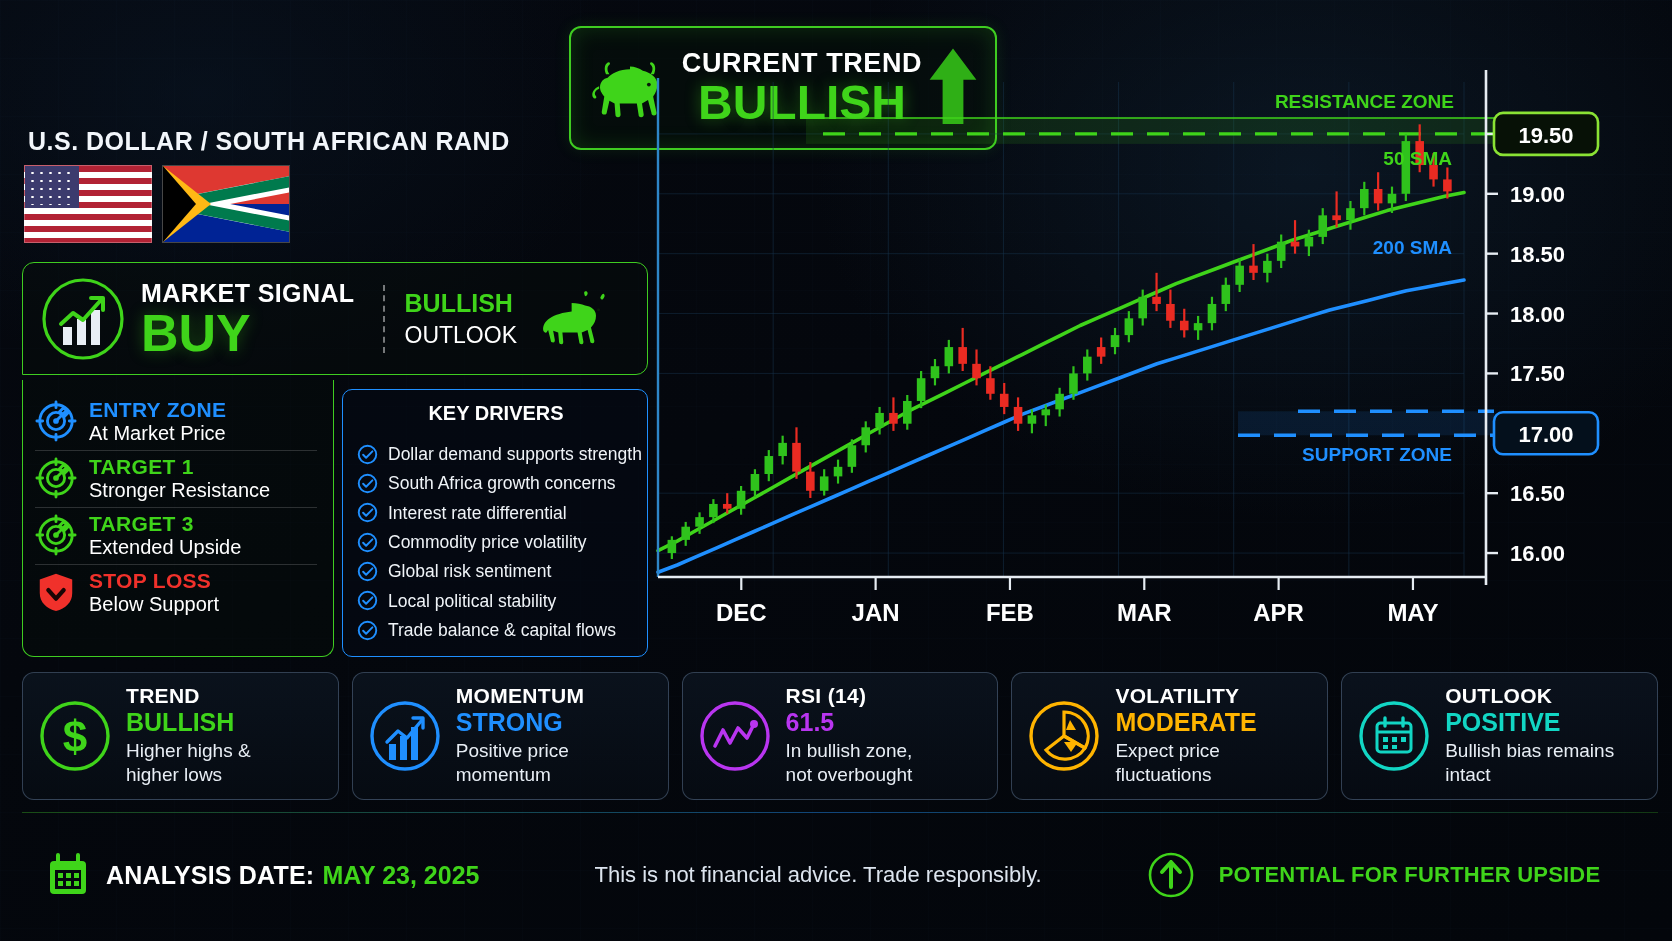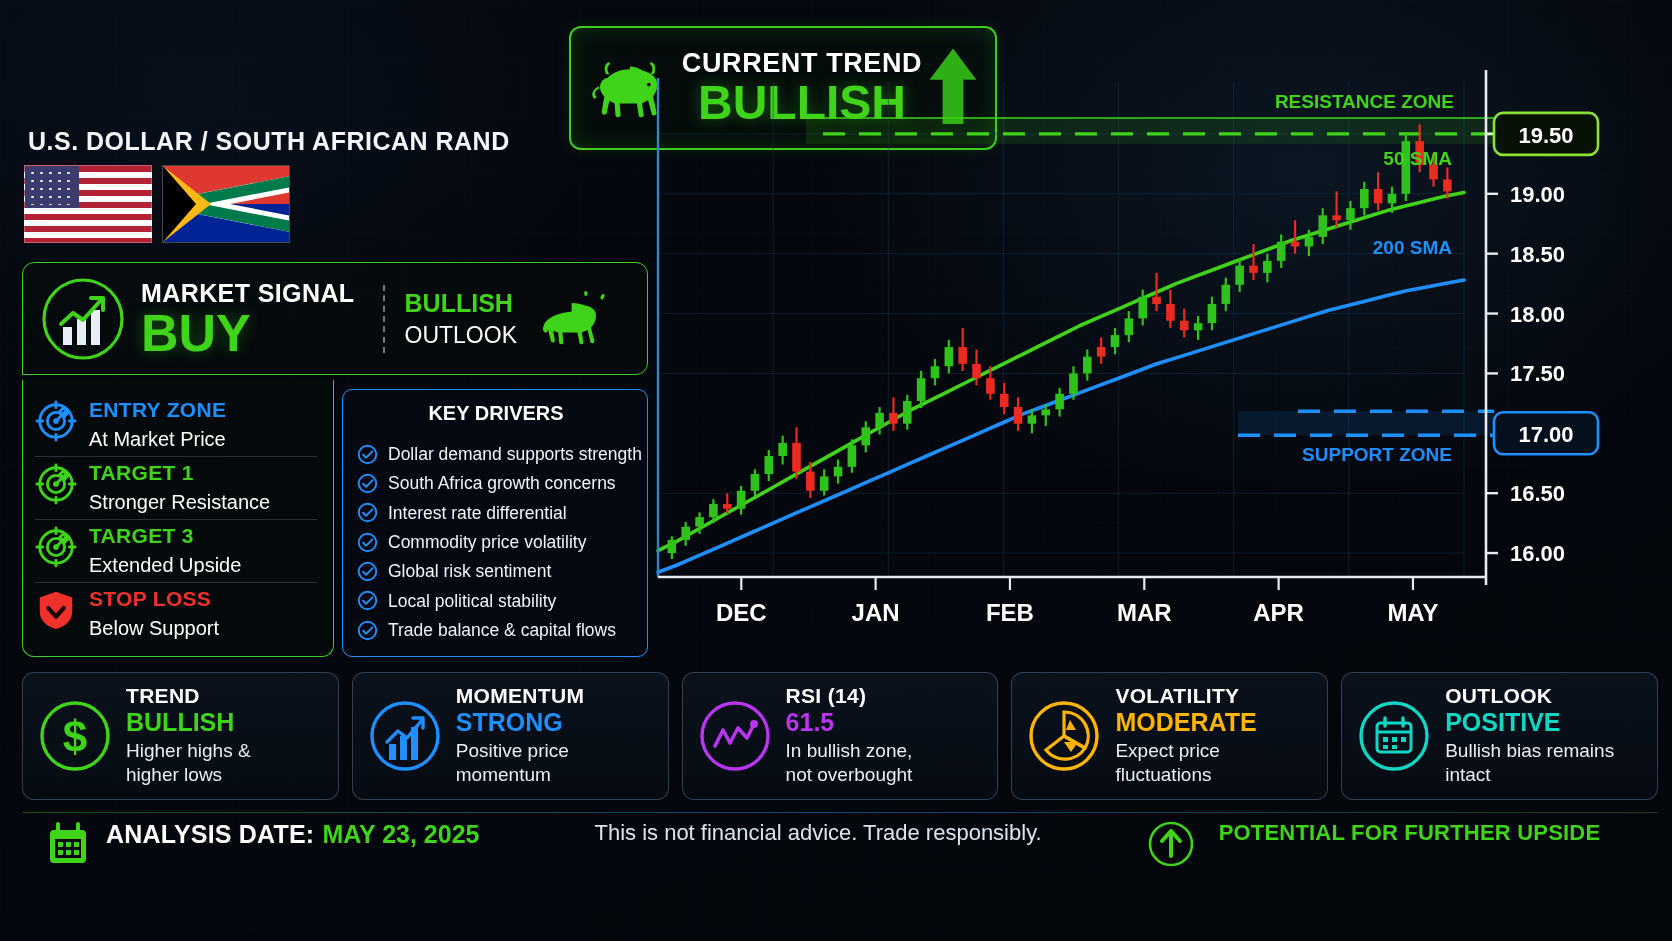--- a/index.html
+++ b/index.html
@@ -81,21 +81,21 @@
   #signal-bull2 { width:84px; height:56px; margin-left:16px; }
 
   
   #levels-box { position:absolute; left:22px; top:380px; width:312px; height:277px;
      border:1.6px solid #3fcc21; border-top:none; border-radius:0 0 12px 12px;
      background:rgba(6,14,10,.35); padding:14px 16px 6px 12px; }
   .level { display:flex; align-items:flex-start; padding:4px 0 5px; }
   .level + .level { border-top:1px solid rgba(255,255,255,.16); }
   .level .lic { width:42px; height:42px; flex:0 0 42px; margin-right:12px; margin-top:2px;}
   .level .lh { font-size:21px; font-weight:700; letter-spacing:.3px; }
-  .level .ls { font-size:20px; color:#fff; margin-top:6px;}
+  .level .ls { font-size:20px; color:#fff; margin-top:0;}
   .c-blue { color:#1f8fff; } .c-green { color:#3fd41a; } .c-red { color:#f0312b; }
 
   
   #drivers-box { position:absolute; left:342px; top:389px; width:306px; height:268px;
      border:1.6px solid #1f8fff; border-radius:10px; background:rgba(5,12,22,.45);
      padding:10px 12px 6px 14px; }
   #drivers-title { font-size:20px; font-weight:700; text-align:center; margin:2px 0 15px; }
   .driver { display:flex; align-items:center; margin-bottom:1px; }
   .driver .chk { width:21px; height:21px; flex:0 0 21px; margin-right:10px; }
   .driver .dtxt { font-size:17.5px; color:#f0f4f8; line-height:1.62; white-space:nowrap; }
@@ -119,21 +119,21 @@
   .card .ch { font-size:21px; font-weight:700; letter-spacing:.3px; }
   .card .cv { font-size:25px; font-weight:700; line-height:1.15; }
   .card .cd { font-size:19px; color:#e8eef5; line-height:1.28; margin-top:2px; }
   .v-green{color:#3fd41a;} .v-blue{color:#1f8fff;} .v-purple{color:#b935f0;}
   .v-amber{color:#ffb400;} .v-teal{color:#12d6c4;}
 
   
   #footdiv { position:absolute; left:22px; top:812px; width:1636px; height:1px;
      background:linear-gradient(90deg,rgba(63,204,33,.35),rgba(31,143,255,.45),rgba(63,204,33,.25)); }
   #footer { position:absolute; left:22px; top:820px; width:1636px; height:110px;
-     display:flex; align-items:flex-start; }
+     display:flex; align-items:center; }
   #cal-icon { width:48px; height:48px; flex:0 0 48px; margin-left:22px; }
   #analysis-label { font-size:25px; font-weight:700; margin-left:14px; letter-spacing:.2px;}
   #analysis-date { font-size:25px; font-weight:700; color:#3fd41a; margin-left:8px; }
   #disclaimer { font-size:22px; color:#dce4ee; margin-left:115px; }
   #up-icon { width:48px; height:48px; flex:0 0 48px; margin-left:105px; }
   #upside-text { font-size:22px; font-weight:700; color:#3fd41a; margin-left:24px; letter-spacing:.2px;}
 </style>
 </head>
 <body>
 

